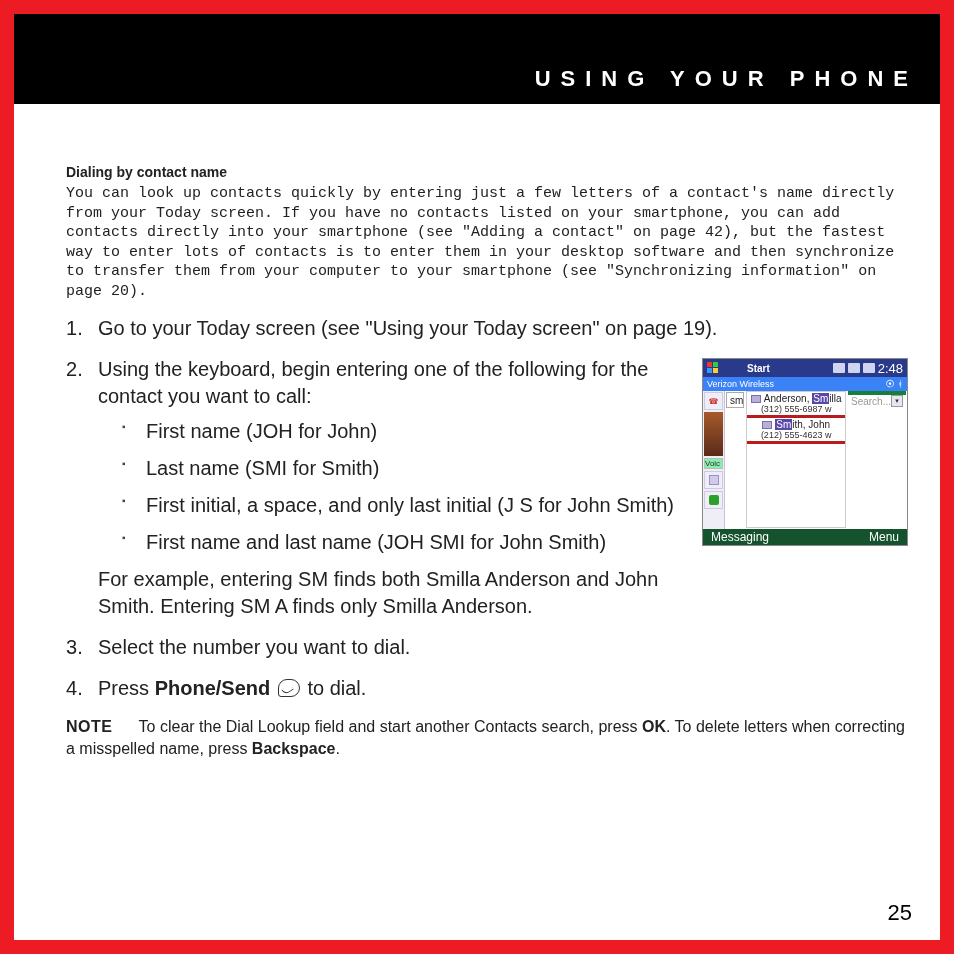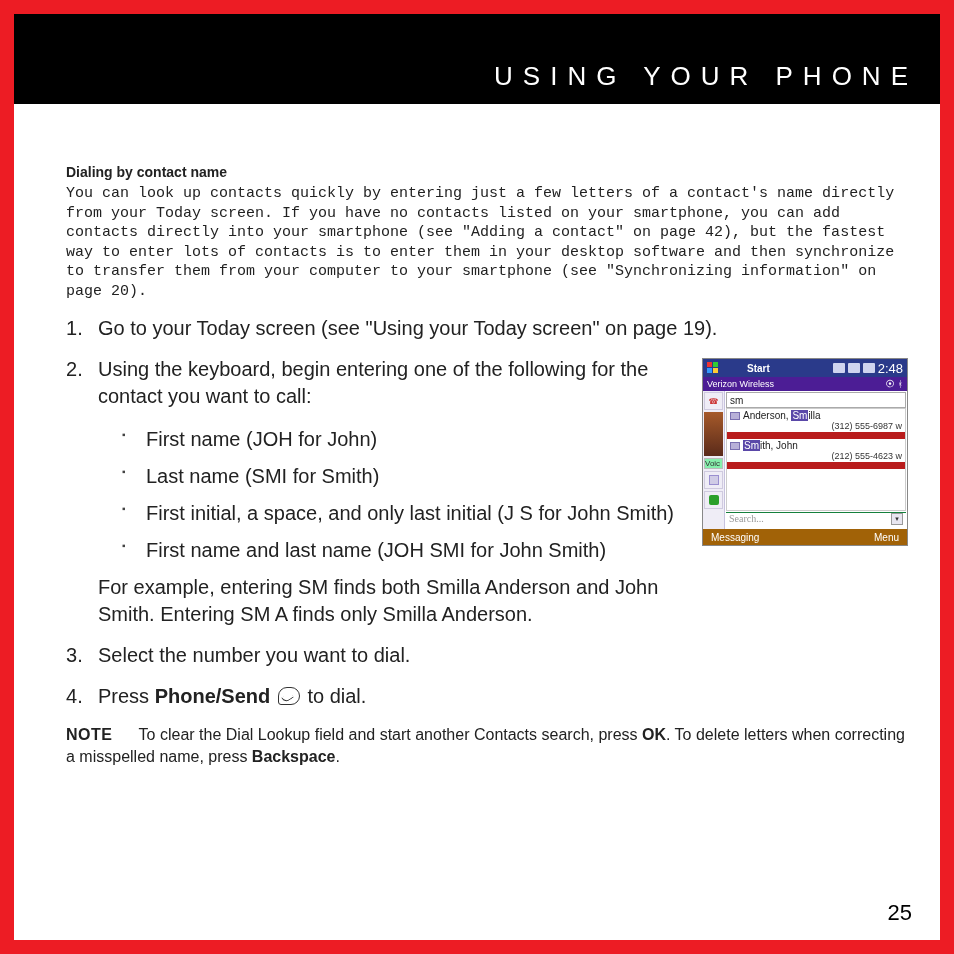--- a/index.html
+++ b/index.html
@@ -17,22 +17,22 @@
     height: 90px;
     background: #000;
     color: #fff;
     display: flex;
     align-items: flex-end;
     justify-content: flex-end;
     padding: 0 22px 12px 0;
   }
   .banner-title {
     font-family: "Arial Narrow", Arial, sans-serif;
-    font-weight: 400;
-    font-size: 26px;
+    font-weight: 700;
+    font-size: 22px;
     letter-spacing: 10px;
   }
   .content {
     position: absolute;
     top: 110px;
     left: 52px;
     right: 32px;
     bottom: 20px;
     font-family: "Helvetica Neue", Arial, sans-serif;
     font-weight: 300;
@@ -51,21 +51,21 @@
     font-family: Liberation Mono, monospace;
   }
   .body-row {
     display: flex;
     gap: 18px;
   }
   .body-left { flex: 1; }
   ol.steps { list-style: none; counter-reset: step; font-size: 20px; line-height: 1.35; }
   ol.steps > li { counter-increment: step; position: relative; padding-left: 32px; margin-bottom: 14px; }
   ol.steps > li::before { content: counter(step) "."; position: absolute; left: 0; top: 0; }
-  ul.sub { list-style: none; margin: 16px 0 10px 24px; }
+  ul.sub { list-style: none; margin: 8px 0 10px 24px; }
   ul.sub li { position: relative; padding-left: 24px; margin-bottom: 10px; font-size: 20px; }
   ul.sub li::before { content: "▪"; position: absolute; left: 0; top: 2px; font-size: 10px; color: #444; }
   .example { font-size: 20px; line-height: 1.35; }
   .bold { font-weight: 700; }
   .note { font-size: 16px; line-height: 1.35; margin-top: 14px; }
   .note .lbl { font-weight: 700; letter-spacing: 0.5px; margin-right: 22px; }
   .page-number {
     position: absolute;
     right: 28px;
     bottom: 14px;
@@ -106,47 +106,47 @@
     margin-top: 2px;
   }
   .shot .titlebar {
     background: linear-gradient(#2a3a8a, #2a3a8a);
     color: #fff;
     height: 18px;
     display: flex; align-items: center; gap: 4px;
     padding: 0 4px;
   }
   .shot .statusbar {
-    background: #4c1d95;
+    background: #3b82f6;
     color: #fff;
     height: 14px;
     display: flex; align-items: center; justify-content: space-between;
     padding: 0 4px;
     font-size: 9px;
     gap: 28px;
   }
   .shot .flag { width: 12px; height: 12px; }
   .shot .status-icons { display: flex; gap: 3px; align-items: center; }
   .shot .ico { width: 12px; height: 10px; background: #cfd4ef; display: inline-block; border-radius: 1px; }
   .shot .body { display: flex; height: 138px; }
   .shot .left-strip { width: 22px; background: #efedf6; border-right: 1px solid #c7c2de; display: flex; flex-direction: column; }
   .shot .left-strip .pic { height: 44px; background: linear-gradient(#a65a2a, #5a2a1a); margin: 1px; }
   .shot .left-strip .lbl { font-size: 8px; color: #333; border: 1px solid #bbb; margin: 1px; background: #86efac; }
   .shot .left-strip .mini { height: 18px; margin: 1px; border: 1px solid #cfcadf; display:flex;align-items:center;justify-content:center;}
-  .shot .right-area { flex: 1; display: flex; flex-direction: column; }
+  .shot .right-area { flex: 1; display: flex; flex-direction: row; }
   .shot .input-row { height: 16px; border: 1px solid #aaa; margin: 1px 1px 0 1px; background: #fff; display:flex; align-items:center; padding-left:3px; font-size:10px; }
   .shot .list { flex: 1; background: #fff; border: 1px solid #ccc; margin: 0 1px 1px 1px; overflow: hidden; }
-  .shot .row { display:flex; flex-direction: column; border-bottom: 7px solid #b91c1c; padding: 1px 3px; }
+  .shot .row { display:flex; flex-direction: column; border-bottom: 3px solid #b91c1c; padding: 1px 3px; align-items: center; }
   .shot .row .name { display:flex; align-items:center; gap:3px; }
   .shot .row .num { text-align: right; font-size: 9px; color: #333; }
   .shot .card-ico { width: 10px; height: 8px; background: #b8b0d8; border: 1px solid #7a6fb0; display:inline-block; }
   .shot .hl { background: #5a48a8; color: #fff; padding: 0 1px; }
-  .shot .search-row { height: 16px; border-top: 1px solid #15803d; display:flex; padding: 0 3px; color: #999; justify-content: space-between; background:#fff; margin: 0 1px 1px 1px; font-family: Liberation Serif, serif; }
+  .shot .search-row { height: 16px; border-top: 4px solid #15803d; display:flex; align-items:center; padding: 0 3px; color: #999; justify-content: space-between; background:#fff; margin: 0 1px 1px 1px; }
   .shot .search-row .dd { width: 12px; height: 12px; border:1px solid #999; background:#e8e6f0; display:flex;align-items:center;justify-content:center;font-size:7px;color:#333;}
-  .shot .softkeys { background: #a16207; color: #fff; height: 16px; display:flex; justify-content: space-between; align-items:center; padding: 0 8px; font-size: 10px; }
+  .shot .softkeys { background: #14532d; color: #fff; height: 16px; display:flex; justify-content: space-between; align-items:center; padding: 0 8px; font-size: 12px; }
   .shot .green-dot { width:10px;height:10px;background:#2aa02a;border-radius:2px; }
   .shot .home-ico { width:10px;height:10px;background:#d0cce6;border:1px solid #9a8fd0; }
   .shot .sig { font-size:13px; }
 </style>
 </head>
 <body>
 
 <div class="page">
 
   <div class="black-banner">

